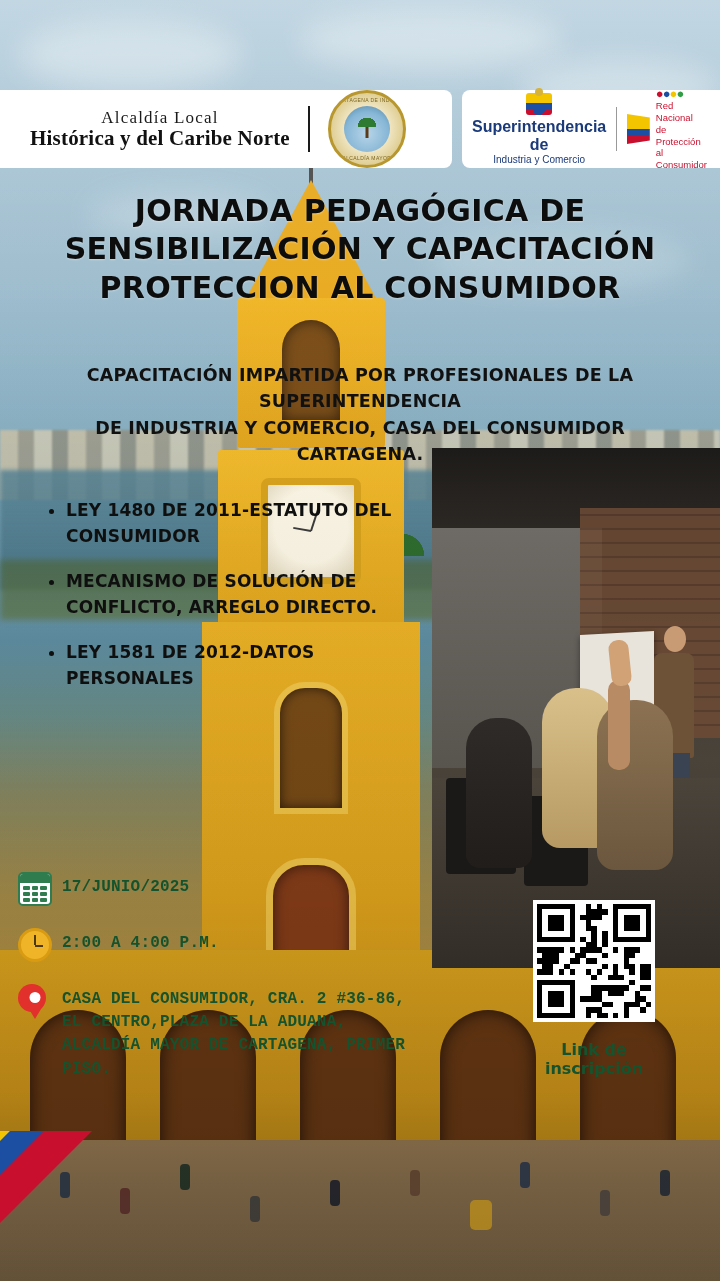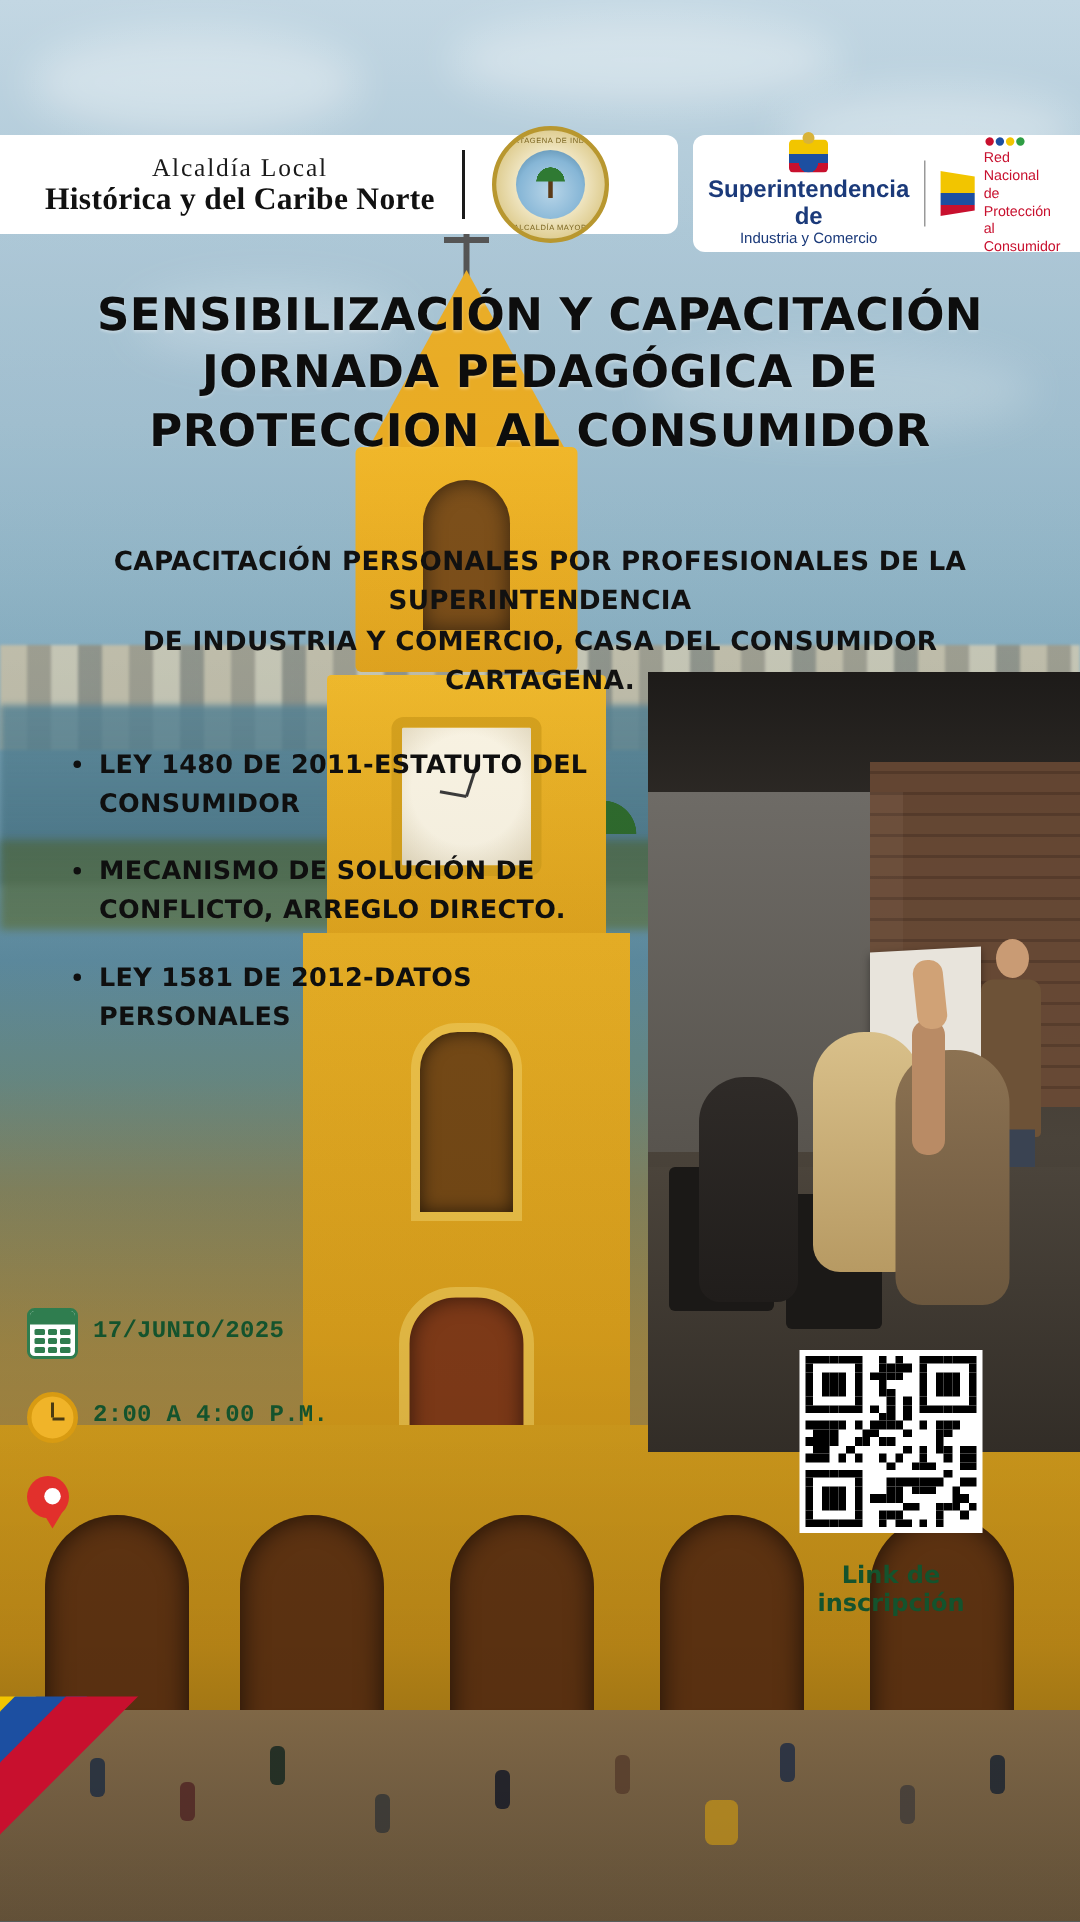--- a/index.html
+++ b/index.html
@@ -197,21 +197,21 @@
     position: absolute;
     inset: 0;
     background:
       linear-gradient(180deg, rgba(255,255,255,0.10) 0%, rgba(255,255,255,0.02) 25%, rgba(0,0,0,0.10) 70%, rgba(0,0,0,0.22) 100%);
   }
 
   
   .logo-bar-left {
     position: absolute;
     left: 0; top: 90px;
-    width: 452px; height: 66px;
+    width: 452px; height: 78px;
     background: #ffffff;
     border-radius: 0 8px 8px 0;
     display: flex;
     align-items: center;
     box-sizing: border-box;
     padding-left: 30px;
   }
   .alcaldia-text { line-height: 1.05; }
   .alcaldia-text .l1 {
     font-family: "Liberation Serif", serif;
@@ -687,27 +687,27 @@
         <div class="txt">
           <div>Red Nacional</div>
           <div>de Protección</div>
           <div>al Consumidor</div>
         </div>
       </div>
     </div>
   </div>
 
   <div class="title">
+    <div>JORNADA PEDAGÓGICA DE</div>
     <div>SENSIBILIZACIÓN Y CAPACITACIÓN</div>
-    <div>JORNADA PEDAGÓGICA DE</div>
     <div>PROTECCION AL CONSUMIDOR</div>
   </div>
 
   <div class="subtitle">
-    <div>CAPACITACIÓN PERSONALES POR PROFESIONALES DE LA SUPERINTENDENCIA</div>
+    <div>CAPACITACIÓN IMPARTIDA POR PROFESIONALES DE LA SUPERINTENDENCIA</div>
     <div>DE INDUSTRIA Y COMERCIO, CASA DEL CONSUMIDOR CARTAGENA.</div>
   </div>
 
   <div class="bullets">
     <ul>
       <li>LEY 1480 DE 2011-ESTATUTO DEL CONSUMIDOR</li>
       <li>MECANISMO DE SOLUCIÓN DE CONFLICTO, ARREGLO DIRECTO.</li>
       <li>LEY 1581 DE 2012-DATOS PERSONALES</li>
     </ul>
   </div>
@@ -756,20 +756,21 @@
     </div>
 
     <div class="detail-row">
       <div class="ic">
         <div class="ic-pin">
           <div class="head"></div>
           <div class="tip"></div>
           <div class="dot"></div>
         </div>
       </div>
+      <div class="detail-text" style="width:370px">CASA DEL CONSUMIDOR, CRA. 2 #36-86, EL CENTRO,PLAZA DE LA ADUANA, ALCALDÍA MAYOR DE CARTAGENA, PRIMER PISO.</div>
     </div>
 
   </div>
 
   <div class="qr-wrap">
     <div class="qr" id="qr">
         <i class="on"></i>
         <i class="on"></i>
         <i class="on"></i>
         <i class="on"></i>

